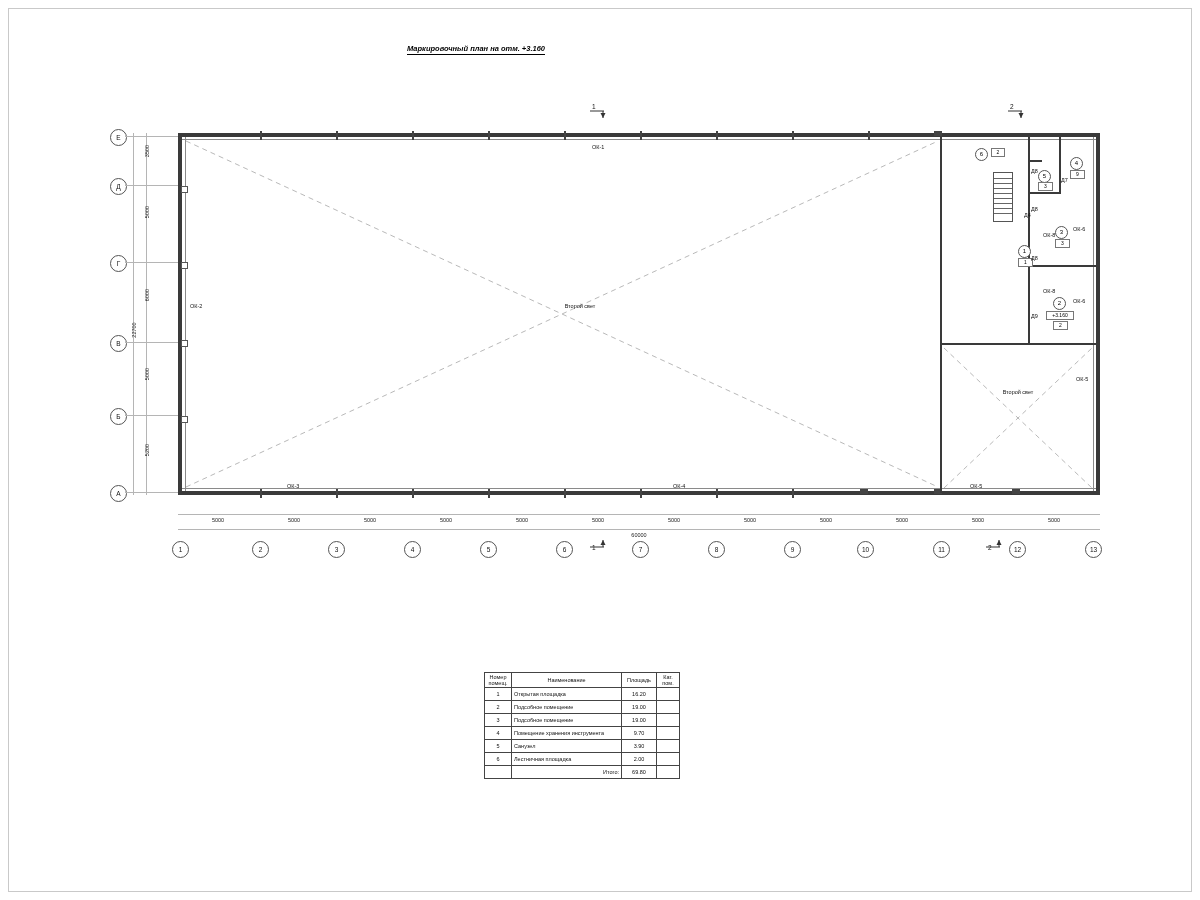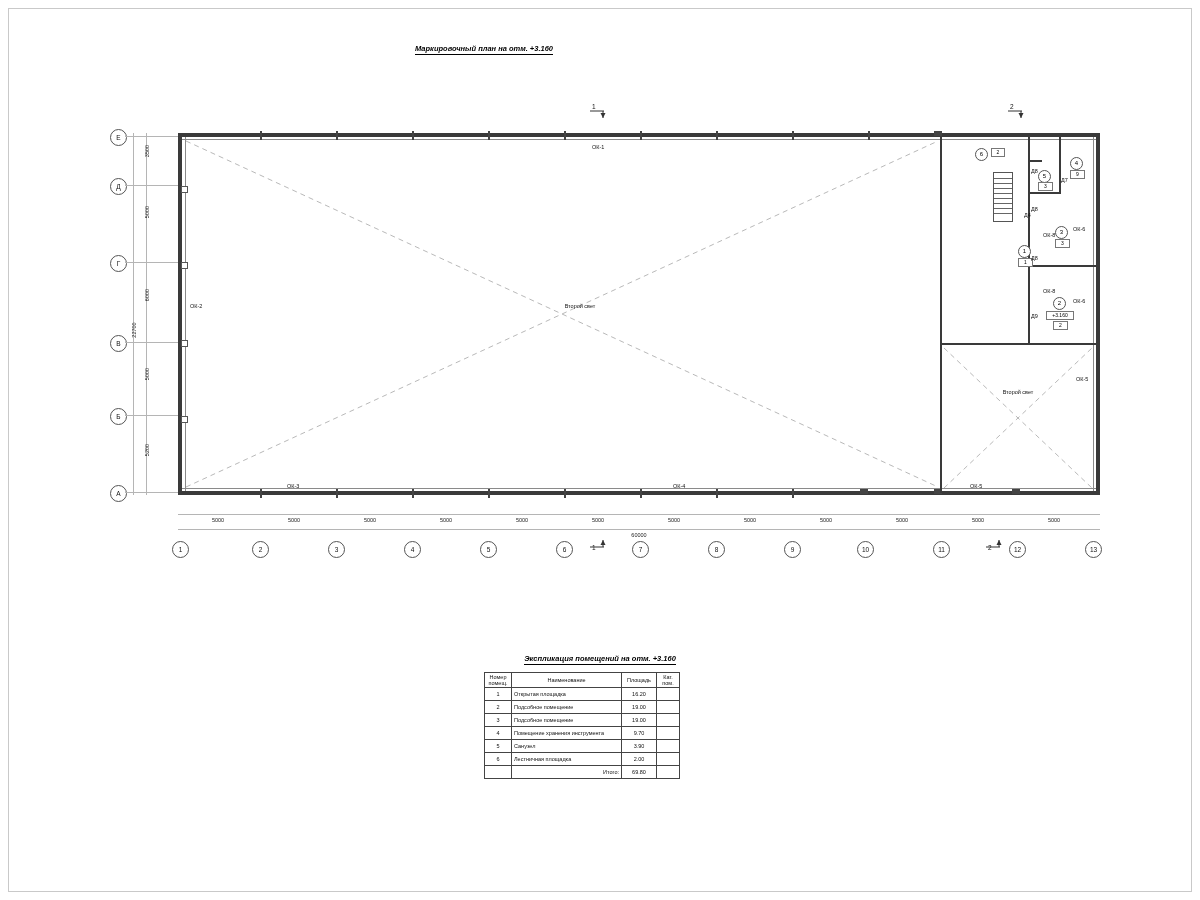--- a/index.html
+++ b/index.html
@@ -21,21 +21,21 @@
   }
   .title{
     position:absolute;
     font-size:7.5px;
     font-style:italic;
     font-weight:bold;
     text-align:center;
     white-space:nowrap;
   }
   .title .u{ border-bottom:1px solid #000; padding-bottom:1px;}
-  #plan-title{ left:8px; top:44px; width:952px;text-align:center;}
+  #plan-title{ left:0; top:44px; width:952px;text-align:center;}
   #table-title{ left:0; top:654px; width:1200px;}
 
   
   #plan{
     position:absolute;left:0;top:0;width:1200px;height:620px;
   }
   .wall{
     position:absolute;background:#3a3a3a;
   }
   .thinline{
@@ -325,23 +325,20 @@
     <div class="bubble" style="left:556px;top:541px;">6</div>
     <div class="bubble" style="left:632px;top:541px;">7</div>
     <div class="bubble" style="left:708px;top:541px;">8</div>
     <div class="bubble" style="left:784px;top:541px;">9</div>
     <div class="bubble" style="left:857px;top:541px;">10</div>
     <div class="bubble" style="left:933px;top:541px;">11</div>
     <div class="bubble" style="left:1009px;top:541px;">12</div>
     <div class="bubble" style="left:1085px;top:541px;">13</div>
   </div>
 
-  <div class="title" id="table-title">
-    <span class="u">Экспликация помещений на отм. +3.160</span>
-  </div>
 
   <table id="exp-table">
     <thead>
       <tr>
         <th class="c-num">Номер помещ.</th>
         <th class="c-name">Наименование</th>
         <th class="c-area">Площадь</th>
         <th class="c-kat">Кат. пом.</th>
       </tr>
     </thead>

